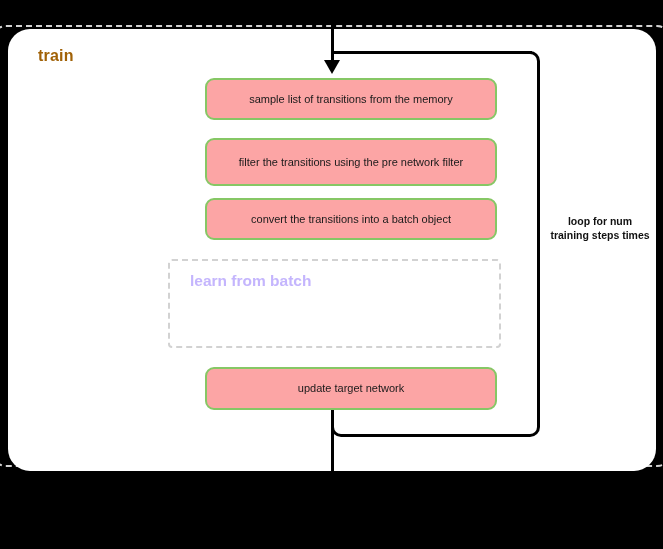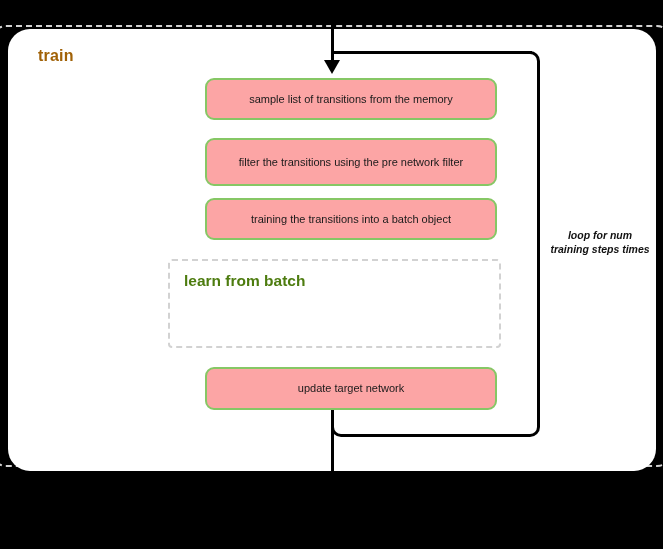--- a/index.html
+++ b/index.html
@@ -87,27 +87,27 @@
     top: 259px;
     width: 333px;
     height: 89px;
     box-sizing: border-box;
     border: 2px dashed #d2d2d2;
     border-radius: 4px;
     background: transparent;
   }
   .subblock-title {
     position: absolute;
-    left: 14px;
+    left: 20px;
     top: 9px;
     width: 150px;
     font-size: 15.5px;
     font-weight: bold;
     line-height: 1.45;
-    color: #4d7c0f;
+    color: #c4b5fd;
   }
 
   
   .line {
     position: absolute;
     background: #000000;
   }
   
   .line-in {
     left: 331px;
@@ -188,28 +188,27 @@
     left: 331px;
     top: 410px;
     width: 3px;
     height: 62px;
   }
 
   
   .loop-label {
     position: absolute;
     left: 548px;
-    top: 229px;
+    top: 215px;
     width: 104px;
     font-size: 10.5px;
     font-weight: bold;
     line-height: 1.32;
     color: #111111;
     text-align: center;
-    font-style: italic;
   }
 </style>
 </head>
 <body>
 
 <div id="canvas">
 
   <div class="dashed-frame"></div>
 
   <div class="panel"></div>
@@ -230,21 +229,21 @@
 
   <div class="gbox gbox-1">
     <span>sample list of transitions from the memory</span>
   </div>
 
   <div class="gbox gbox-2">
     <span>filter the transitions using the pre network filter</span>
   </div>
 
   <div class="gbox gbox-3">
-    <span>training the transitions into a batch object</span>
+    <span>convert the transitions into a batch object</span>
   </div>
 
   <div class="subblock">
     <div class="subblock-title">learn from batch</div>
   </div>
 
   <div class="gbox gbox-4">
     <span>update target network</span>
   </div>
 

